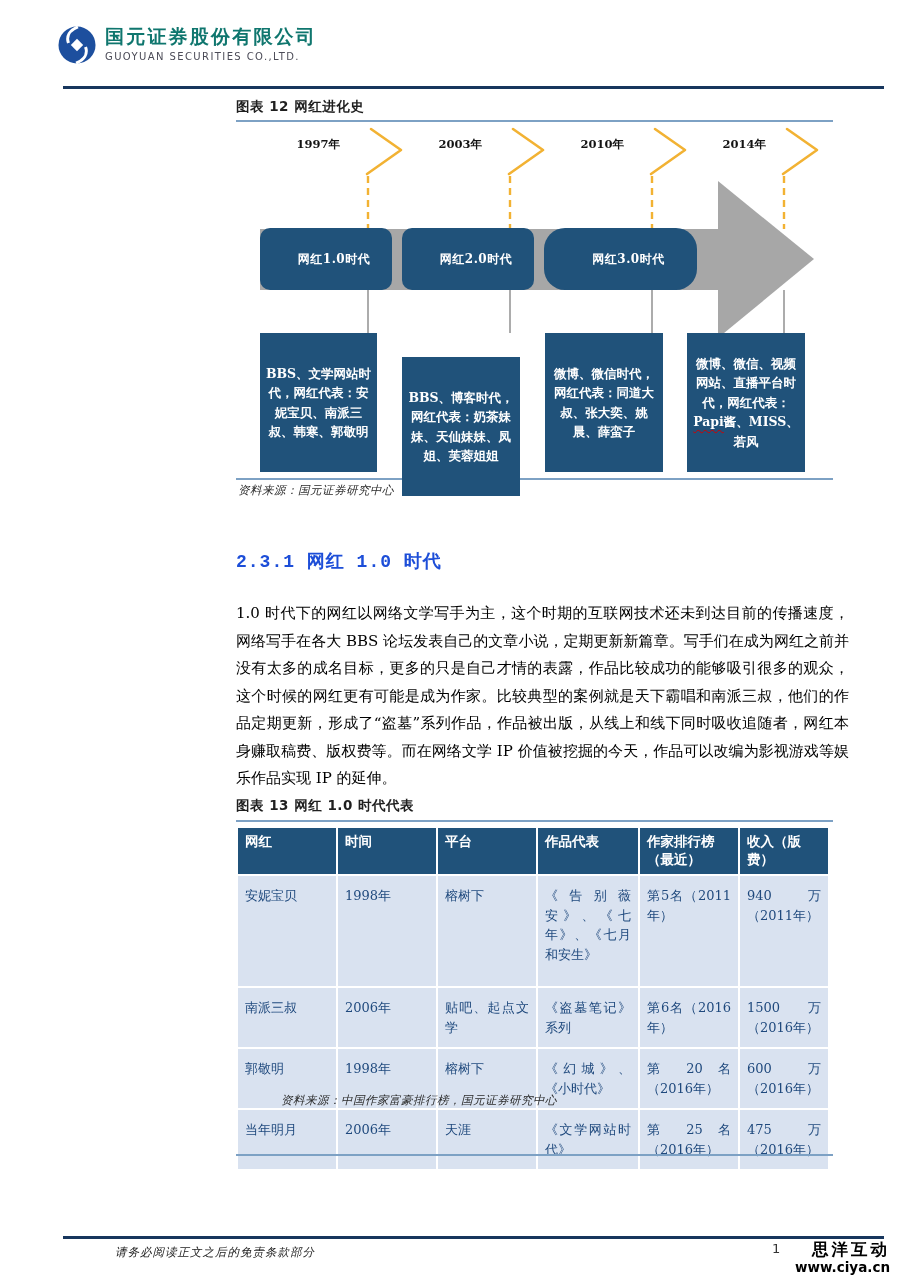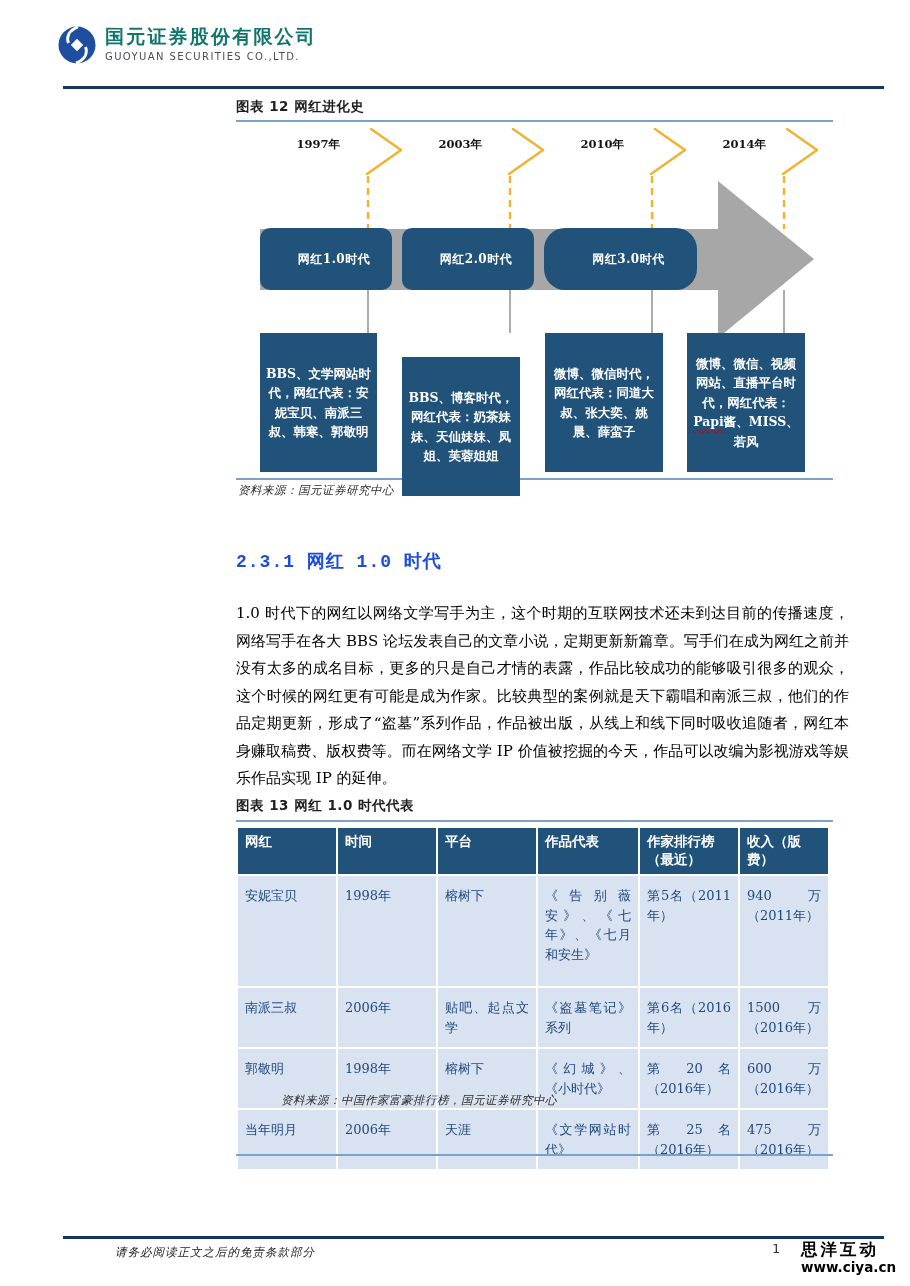--- a/index.html
+++ b/index.html
@@ -46,21 +46,21 @@
                    padding:5px 7px; border:2px solid #fff; font-size:13.5px; }
   .data-table td { background:#D9E2F0; color:#1F497D; vertical-align:top; padding:10px 7px;
                    border:2px solid #fff; font-size:13px; text-align:justify; line-height:1.5; }
   .rh { height:48px; } .r1 { height:112px; } .r2 { height:60px; } .r3 { height:54px; } .r4 { height:38px; }
 
   
   .footer-rule { position:absolute; left:63px; top:1236px; width:821px; height:3px; background:#17365D; }
   .disclaimer { position:absolute; left:75px; top:1245px; font-family:"DejaVu Serif",serif; font-style:italic;
                 font-size:11.5px; color:#222; letter-spacing:1px;margin-left:40px; }
   .page-number { position:absolute; left:772px; top:1241px; font-size:13px; color:#333; }
-  .watermark { position:absolute; right:14px; top:1241px; color:#000; line-height:1.15;
+  .watermark { position:absolute; right:20px; top:1241px; text-align:right; color:#000; line-height:1.15;
                text-shadow:1px 0 0 #fff,-1px 0 0 #fff,0 1px 0 #fff,0 -1px 0 #fff,1px 1px 0 #fff,-1px -1px 0 #fff;margin-left:19px; }
   .watermark .wm1 { font-size:16.5px; font-weight:bold; letter-spacing:3px; }
   .watermark .wm2 { font-size:13.5px; font-weight:bold; }
 </style>
 </head>
 <body>
 
 <div class="page">
 
   <div class="logo-row">

